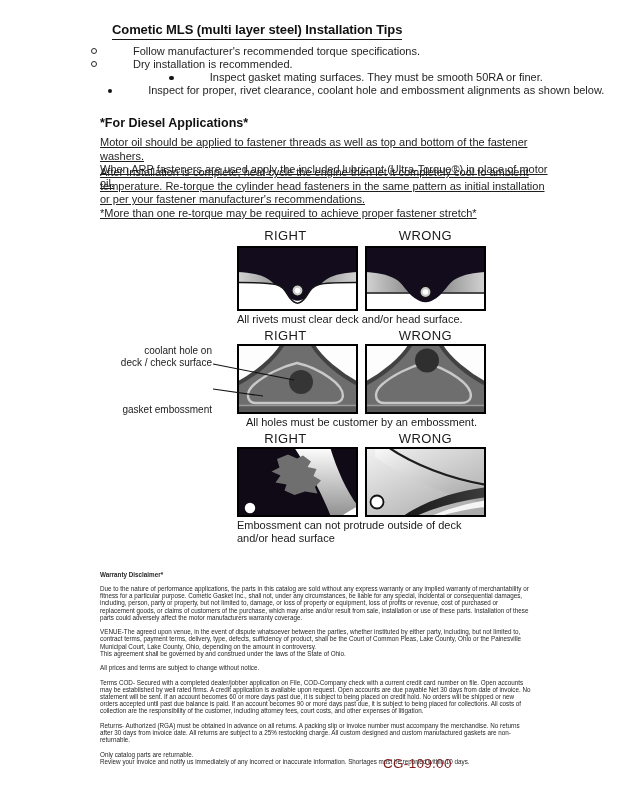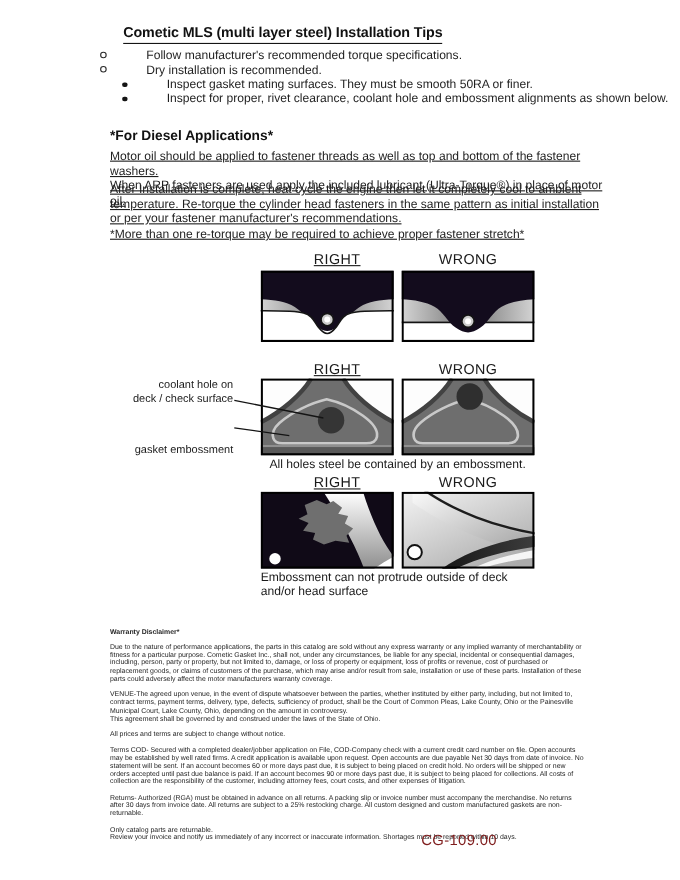--- a/index.html
+++ b/index.html
@@ -11,30 +11,30 @@
   .title{left:112px;top:22px;font-size:13px;font-weight:bold;letter-spacing:-0.1px;
          border-bottom:1.6px solid #151515;padding-bottom:2px;margin:0;color:#111;}
 
   
   .intro{left:91px;top:45px;width:510px;}
   .li{display:flex;align-items:baseline;line-height:13px;font-size:11px;white-space:nowrap;gap:32px;}
   .li .b-open{flex:0 0 auto;width:4px;height:4px;border:1.2px solid #2a2a2a;border-radius:50%;
               margin-right:4px;position:relative;top:-1px;}
   .li .b-solid{flex:0 0 auto;width:4.5px;height:4.5px;background:#141414;border-radius:50%;
                margin-right:4px;position:relative;top:-1px;}
-  .li.sub{margin-left:20px;}
+  .li.sub{margin-left:20px;justify-content:center;}
 
   
   .diesel-h{left:100px;top:116px;margin:0;font-size:12.5px;font-weight:bold;color:#111;}
   .para{margin:0;font-size:11px;line-height:13.5px;white-space:pre-line;width:460px;left:100px;text-decoration:underline;}
   .p1{top:136px;} .p2{top:166px;} .p3{top:207px;}
 
   
   .fig-label{font-size:13px;letter-spacing:.4px;text-align:center;color:#1a1a1a;}
-  .lbl-r{left:246px;width:121px;text-decoration:underline;} .lbl-w{left:365px;width:121px;}
+  .lbl-r{left:225px;width:121px;} .lbl-w{left:365px;width:121px;}
   .row1 .fig-label{top:228px;} 
   .box{display:block;}
   .bxl{left:237px;width:121px;} .bxr{left:365px;width:121px;}
   .row1-box{top:246px;height:65px;}
   .caption{font-size:11px;line-height:12.5px;color:#1a1a1a;white-space:pre-line;}
   .cap1{left:237px;top:313px;width:300px;}
 
   .row2-lbl{top:328px;}
   .row2-box{top:344px;height:70px;}
   .cap2{left:237px;top:416px;width:249px;text-align:center;}
@@ -126,20 +126,21 @@
     <rect width="121" height="65" fill="#fff"></rect>
     <path d="M0,25 C13,26 27,28.5 39,33.5 C43.5,39 45.8,43.5 46.8,46.5 L0,46.5 Z" fill="url(#w2l)"></path>
     <path d="M121,25 C108,26 94,28.5 82,33.5 C77.5,39 75.2,43.5 74.2,46.5 L121,46.5 Z" fill="url(#w2r)"></path>
     <rect x="0" y="47.2" width="121" height="17.8" fill="#fff"></rect>
     <line x1="0" y1="47" x2="121" y2="47" stroke="#131313" stroke-width="1.5"></line>
     <path d="M0,0 H121 V26 C109,26.5 99,28.4 91,32.8 C83,37.2 79.5,46.5 71.5,52 C67.5,54.8 64,56.2 60.5,56.2 C57,56.2 53.5,54.8 49.5,52 C41.5,46.5 38,37.2 30,32.8 C22,28.4 12,26.5 0,26 Z" fill="#130c1d"></path>
     <circle cx="60.5" cy="46" r="5.6" fill="#cccccc" stroke="#131313" stroke-width="1.4"></circle>
     <circle cx="60.5" cy="46" r="2.7" fill="#ffffff"></circle>
     <rect x="1" y="1" width="119" height="63" fill="none" stroke="#000" stroke-width="2"></rect>
   </svg>
+  <div class="abs caption cap1">All rivets must clear deck and/or head surface.</div>
 
   <div class="abs fig-label lbl-r row2-lbl">RIGHT</div>
   <div class="abs fig-label lbl-w row2-lbl">WRONG</div>
   <div class="abs ann ann1">coolant hole on
 deck / check surface</div>
   <div class="abs ann ann2">gasket embossment</div>
   <svg class="abs box bxl row2-box" viewBox="0 0 121 70" preserveAspectRatio="none">
     <rect width="121" height="70" fill="#6e6e6e"></rect>
     <path d="M0,0 L46,0 C37,15 19,30 0,40 Z" fill="#fdfdfd"></path>
     <path d="M75,0 L121,0 L121,40 C102,30 84,15 75,0 Z" fill="#fdfdfd"></path>
@@ -160,21 +161,21 @@
     <path d="M60,19 C45,22.5 28,31 17,40.5 C12,45 10,50 11.5,54.5 C12.6,57.6 15.5,59 19.5,59 L96,59 C101.5,59 105,56.8 105.7,53 C106.6,47.5 102,40.5 93,34 C83,26.8 71.5,21.5 60,19 Z" fill="none" stroke="#c9c9c9" stroke-width="2.4"></path>
     <circle cx="62" cy="16.5" r="12" fill="#2f2f2f"></circle>
     <line x1="0" y1="61.5" x2="121" y2="61.5" stroke="#9b9b9b" stroke-width="1.3"></line>
     <rect x="0" y="62.5" width="121" height="7.5" fill="#595959"></rect>
     <rect x="1" y="1" width="119" height="68" fill="none" stroke="#000" stroke-width="2"></rect>
   </svg>
   <svg class="abs leaders" viewBox="0 0 110 75" preserveAspectRatio="none">
     <line x1="13" y1="34" x2="94" y2="50" stroke="#141414" stroke-width="1.2"></line>
     <line x1="13" y1="59" x2="63" y2="66" stroke="#141414" stroke-width="1.2"></line>
   </svg>
-  <div class="abs caption cap2">All holes steel be contained by an embossment.</div>
+  <div class="abs caption cap2">All holes must be customer by an embossment.</div>
 
   <div class="abs fig-label lbl-r row3-lbl">RIGHT</div>
   <div class="abs fig-label lbl-w row3-lbl">WRONG</div>
   <svg class="abs box bxl row3-box" viewBox="0 0 121 70" preserveAspectRatio="none">
     <defs>
       <linearGradient id="b3r" x1="0" y1="0" x2="0" y2="1">
           <stop offset="0" stop-color="#ffffff"></stop>
           <stop offset="1" stop-color="#8f8f8f"></stop>
         </linearGradient>
     </defs>

